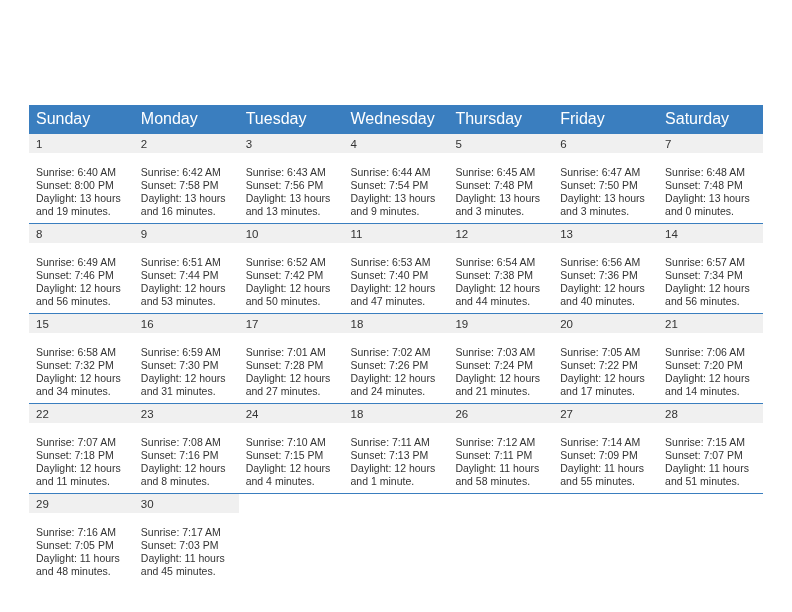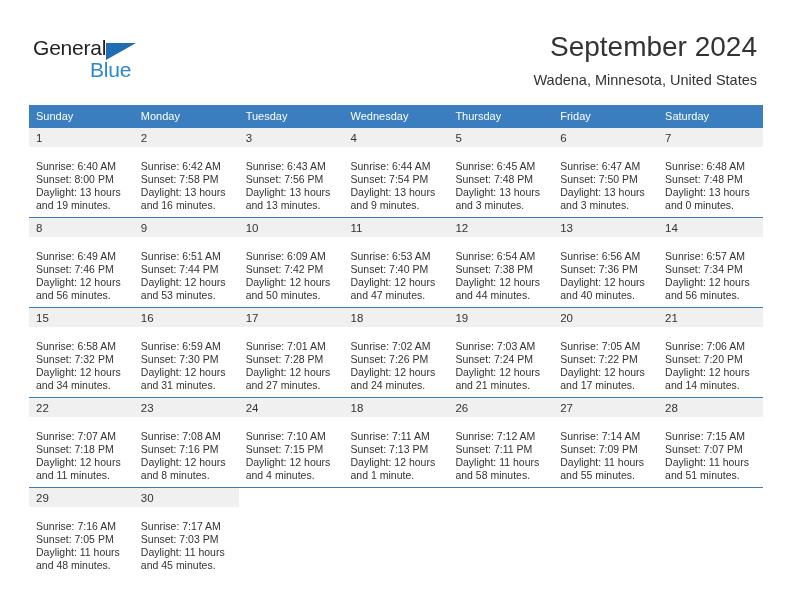--- a/index.html
+++ b/index.html
@@ -93,21 +93,21 @@
     left: 29px;
     top: 105px;
     width: 734px;
     border-collapse: collapse;
     table-layout: fixed;
   }
 
   .calendar th {
     background: #3a7ebf;
     color: #ffffff;
-    font-size: 11px;
+    font-size: 16px;
     font-weight: normal;
     text-align: left;
     padding: 5px 0 5px 7px;
     height: 11px;
     border: none;
   }
 
   .calendar td {
     vertical-align: top;
     padding: 0;
@@ -145,34 +145,20 @@
   }
   .cell-empty .cell-body {
     height: 62px;
   }
 </style>
 </head>
 <body>
 
 <div class="page">
 
-  <div class="header">
-
-    <div class="logo">
-      <span class="logo-general">General</span>
-      <span class="logo-tri"></span>
-      <span class="logo-blue">Blue</span>
-    </div>
-
-    <div class="title-block">
-      <div class="cal-title">September 2024</div>
-      <div class="cal-subtitle">Wadena, Minnesota, United States</div>
-    </div>
-
-  </div>
 
   <table class="calendar">
     <thead>
       <tr>
         <th>Sunday</th>
         <th>Monday</th>
         <th>Tuesday</th>
         <th>Wednesday</th>
         <th>Thursday</th>
         <th>Friday</th>
@@ -262,21 +248,21 @@
           <div class="cell-body">
             <div>Sunrise: 6:51 AM</div>
             <div>Sunset: 7:44 PM</div>
             <div>Daylight: 12 hours</div>
             <div>and 53 minutes.</div>
           </div>
         </td>
         <td>
           <div class="daynum">10</div>
           <div class="cell-body">
-            <div>Sunrise: 6:09 AM</div>
+            <div>Sunrise: 6:52 AM</div>
             <div>Sunset: 7:42 PM</div>
             <div>Daylight: 12 hours</div>
             <div>and 50 minutes.</div>
           </div>
         </td>
         <td>
           <div class="daynum">11</div>
           <div class="cell-body">
             <div>Sunrise: 6:53 AM</div>
             <div>Sunset: 7:40 PM</div>

